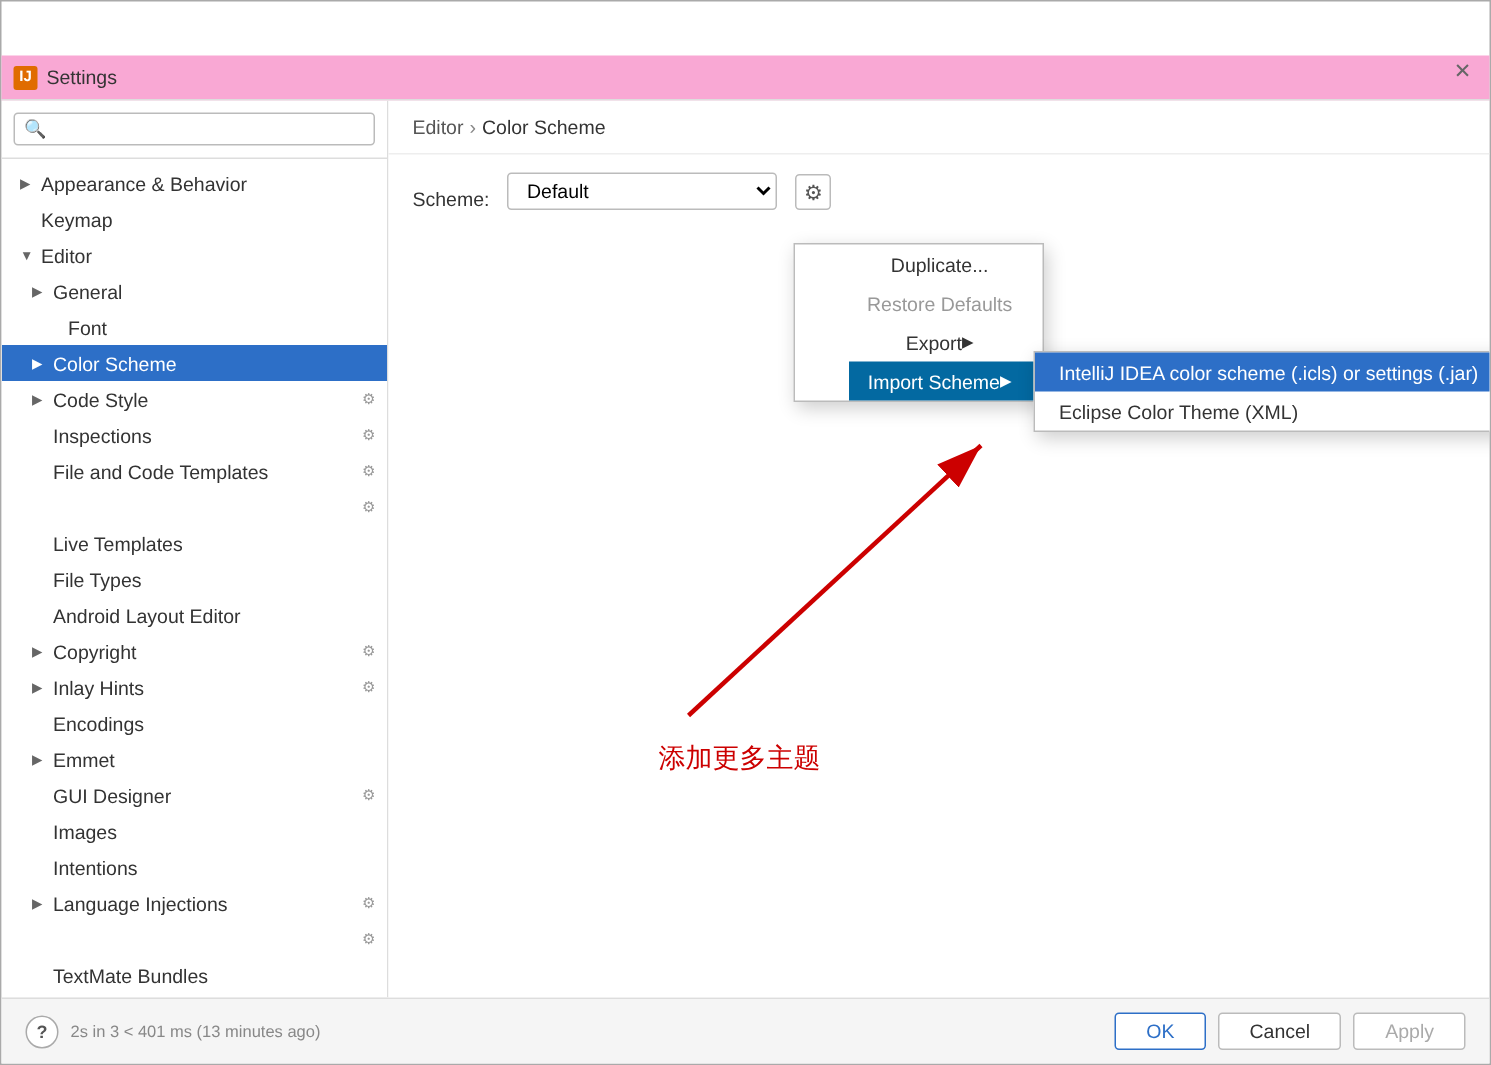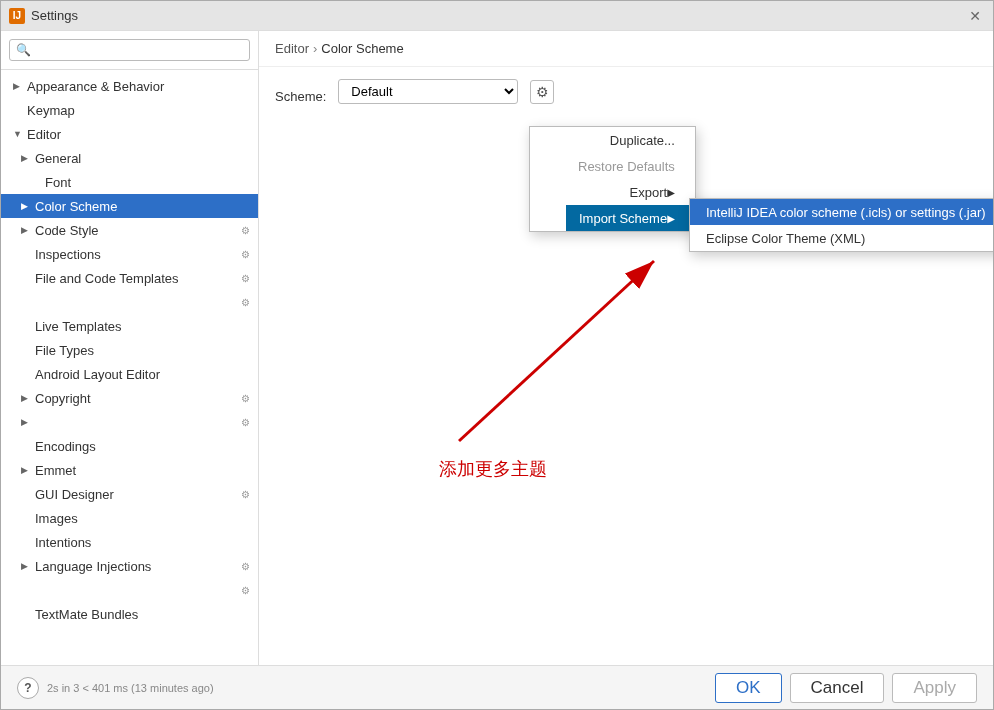--- a/index.html
+++ b/index.html
@@ -17,28 +17,28 @@
     .window {
       width: 994px;
       height: 710px;
       background: #ffffff;
       border: 1px solid #aaa;
       display: flex;
       flex-direction: column;
       box-shadow: 2px 2px 8px rgba(0,0,0,0.3);
     }
     .title-bar {
-      background: #e5e5e5;
+      background: #f9a8d4;
       border-bottom: 1px solid #ddd;
       display: flex;
-      align-items: center;
       justify-content: space-between;
       padding: 0 8px;
       height: 30px;
       flex-shrink: 0;
+      margin-top: 36px;
     }
     .title-bar-left {
       display: flex;
       align-items: center;
       gap: 6px;
     }
     .title-bar-icon {
       width: 16px;
       height: 16px;
       background: #e06c00;
@@ -181,21 +181,21 @@
       background: #ffffff;
       border: 1px solid #bbb;
       box-shadow: 2px 4px 12px rgba(0,0,0,0.2);
       min-width: 160px;
     }
     .dropdown-item {
       padding: 4px 20px 4px 12px;
       cursor: pointer;
       display: flex;
       align-items: center;
-      justify-content: flex-end;
+      justify-content: center;
       white-space: nowrap;
       color: #333;
       font-size: 13px;
       height: 26px;
       margin-left: 36px;
     }
     .dropdown-item.disabled { color: #999; cursor: default; }
     .dropdown-item.highlighted {
       background: #0369a1;
       color: white;
@@ -274,21 +274,21 @@
       font-size: 11px;
       color: #888;
     }
     .bottom-buttons {
       display: flex;
       gap: 8px;
     }
     .btn {
       padding: 4px 20px;
       border-radius: 3px;
-      font-size: 17px;
+      font-size: 13px;
       cursor: pointer;
       border: 1px solid #bbb;
       background: white;
       color: #333;
     }
     .btn.primary {
       background: white;
       border: 1px solid #2d6fc7;
       color: #2d6fc7;
     }
@@ -389,20 +389,21 @@
         </div>
 
         <div class="tree-item indent-1">
           <span class="tree-arrow">▶</span>
           <span class="tree-item-label">Copyright</span>
           <span class="settings-icon">⚙</span>
         </div>
 
         <div class="tree-item indent-1">
           <span class="tree-arrow">▶</span>
+          <span class="tree-item-label">Inlay Hints</span>
           <span class="settings-icon">⚙</span>
         </div>
 
         <div class="tree-item indent-1">
           <span class="tree-arrow"></span>
           <span class="tree-item-label">Encodings</span>
         </div>
 
         <div class="tree-item indent-1">
           <span class="tree-arrow">▶</span>

